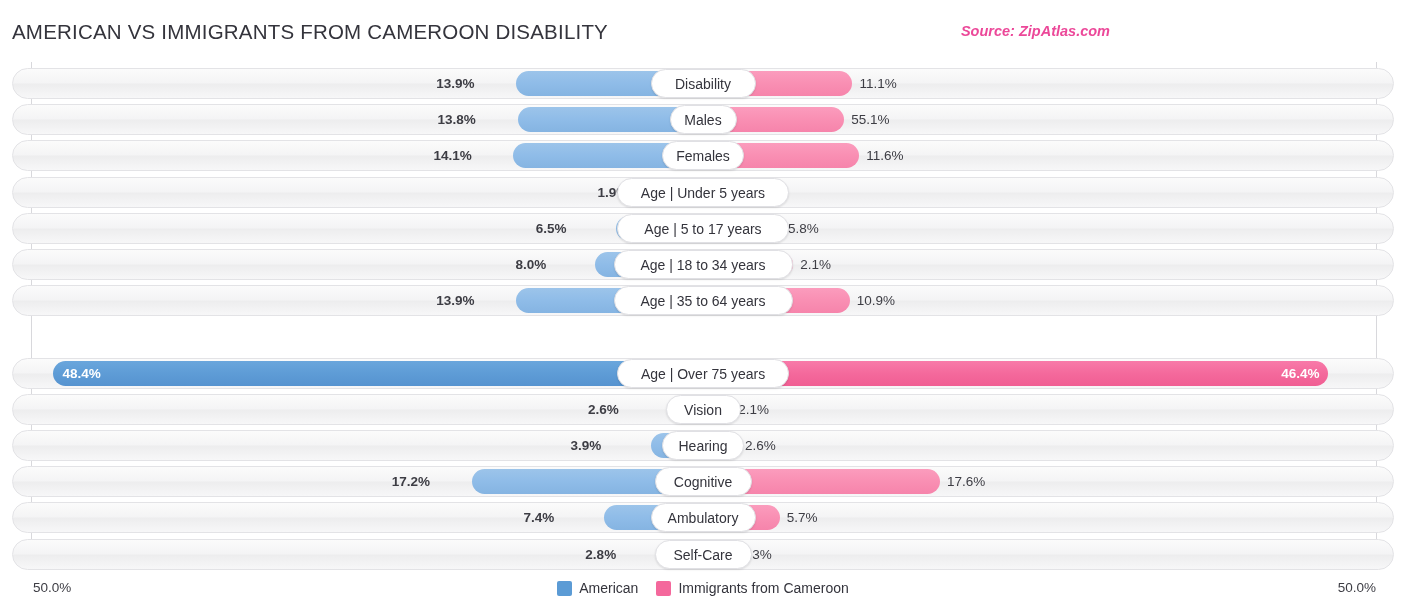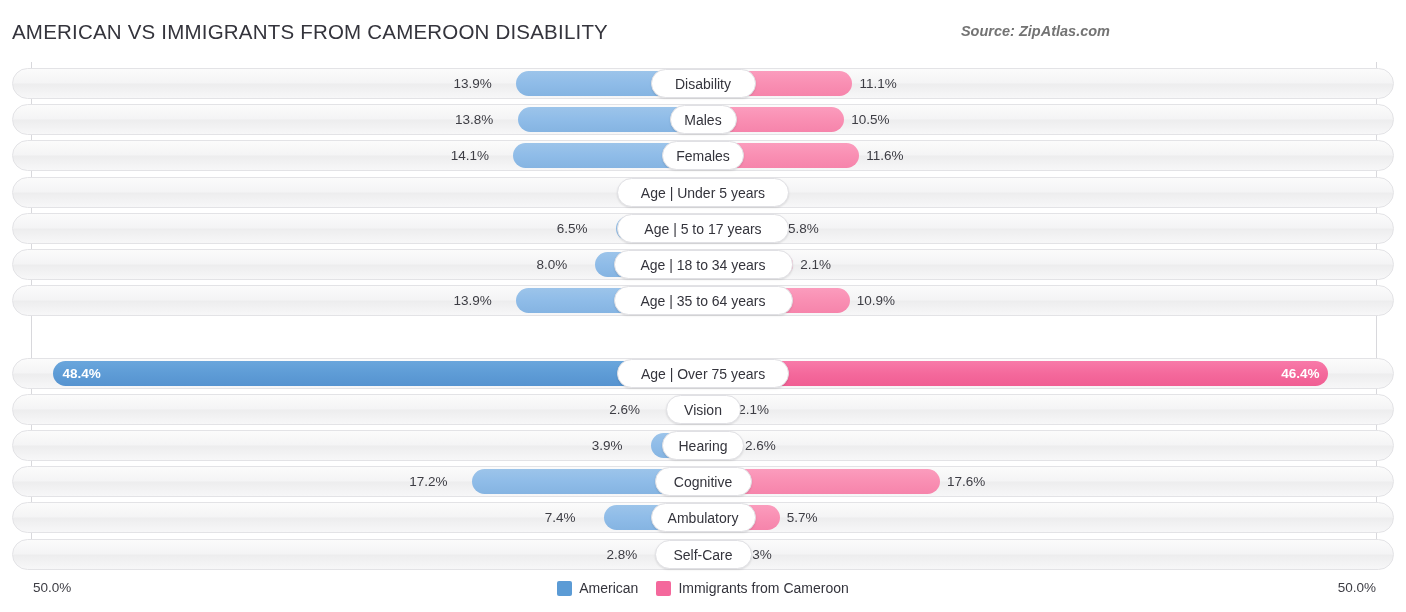--- a/index.html
+++ b/index.html
@@ -15,21 +15,21 @@
   
   .header{position:absolute;left:0;top:0;width:1122px;height:56px;}
   .title{
     position:absolute;left:12px;top:20px;
     font-size:20.5px;letter-spacing:.2px;
     color:#34343c;font-weight:400;white-space:nowrap;
   }
   .source{
     position:absolute;right:12px;top:23px;
     font-size:14.5px;font-style:italic;font-weight:bold;
-    color:#737373;white-space:nowrap;
+    color:#ec4899;white-space:nowrap;
   }
 
   
   .plot{position:absolute;left:0;top:62px;width:1406px;height:510px;}
 
   .gridline{
     position:absolute;top:0;bottom:8px;width:1px;
     background:#d8d8dc;
   }
   .gl-left{left:31px;}
@@ -62,21 +62,21 @@
     background:linear-gradient(to bottom,#6aa6dc 0%,#5e9cd6 50%,#5693d0 100%);
   }
   .hl .bar-r{
     background:linear-gradient(to bottom,#f87aa9 0%,#f4699c 50%,#f05e93 100%);
   }
 
   .val{
     position:absolute;top:0;height:31px;line-height:31px;
     font-size:13.5px;color:#3d3d44;white-space:nowrap;
   }
-  .val-l{text-align:center;}
+  .val-l{text-align:left;font-weight:bold;}
   .val-r{text-align:left;}
   .val-in{color:#ffffff;font-weight:bold;}
 
   .pill{
     position:absolute;top:1px;height:29px;line-height:29px;
     background:#ffffff;
     border:1px solid #e0e0e4;
     border-radius:15px;
     box-shadow:0 1px 2px rgba(0,0,0,.10);
     font-size:14px;color:#34343c;
@@ -117,21 +117,21 @@
       <div class="bar bar-r" style="left: 691px; width: 149.406px;"></div>
       <div class="val val-l" style="left: 424.184px; width: 73px;">13.9%</div>
       <div class="val val-r" style="left: 847.406px; width: 90px;">11.1%</div>
       <div class="pill" style="left: 638.5px; width: 105px;">Disability</div>
     </div>
     <div class="row" style="top: 42.2px;">
       <div class="track"></div>
       <div class="bar bar-l" style="left: 505.528px; width: 185.472px;"></div>
       <div class="bar bar-r" style="left: 691px; width: 141.33px;"></div>
       <div class="val val-l" style="left: 425.528px; width: 73px;">13.8%</div>
-      <div class="val val-r" style="left: 839.33px; width: 90px;">10.5%</div>
+      <div class="val val-r" style="left: 839.33px; width: 90px;">55.1%</div>
       <div class="pill" style="left: 657.5px; width: 67px;">Males</div>
     </div>
     <div class="row" style="top: 78.4px;">
       <div class="track"></div>
       <div class="bar bar-l" style="left: 501.496px; width: 189.504px;"></div>
       <div class="bar bar-r" style="left: 691px; width: 156.136px;"></div>
       <div class="val val-l" style="left: 421.496px; width: 73px;">14.1%</div>
       <div class="val val-r" style="left: 854.136px; width: 90px;">11.6%</div>
       <div class="pill" style="left: 650px; width: 82px;">Females</div>
     </div>

